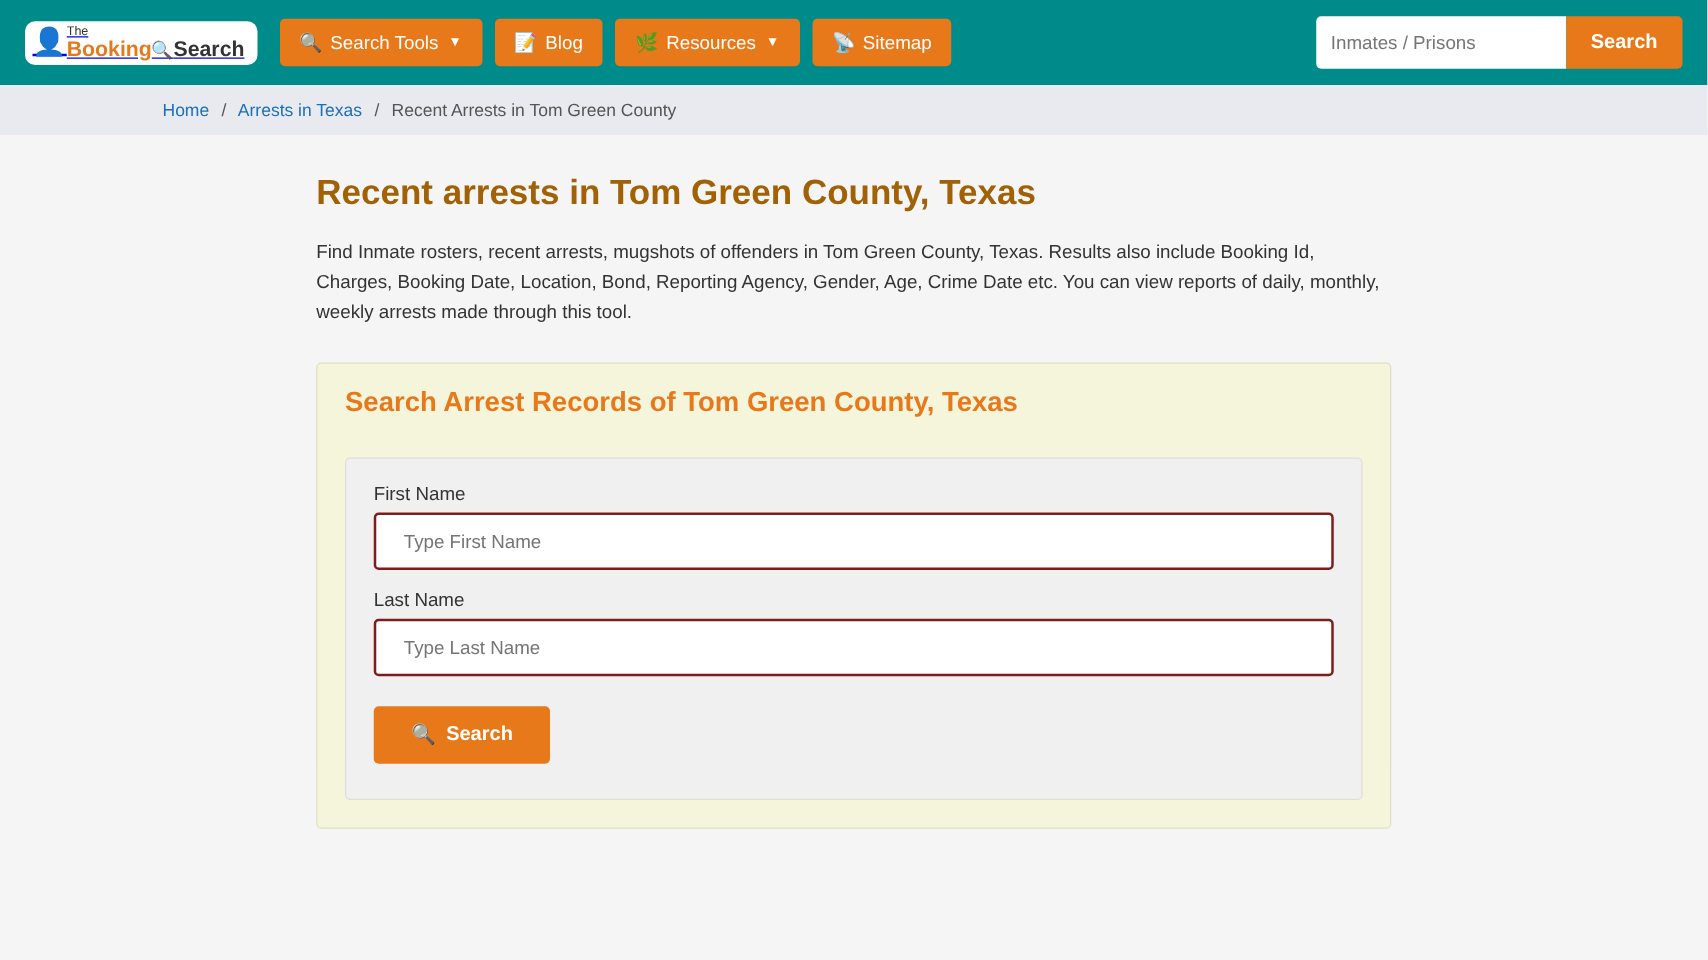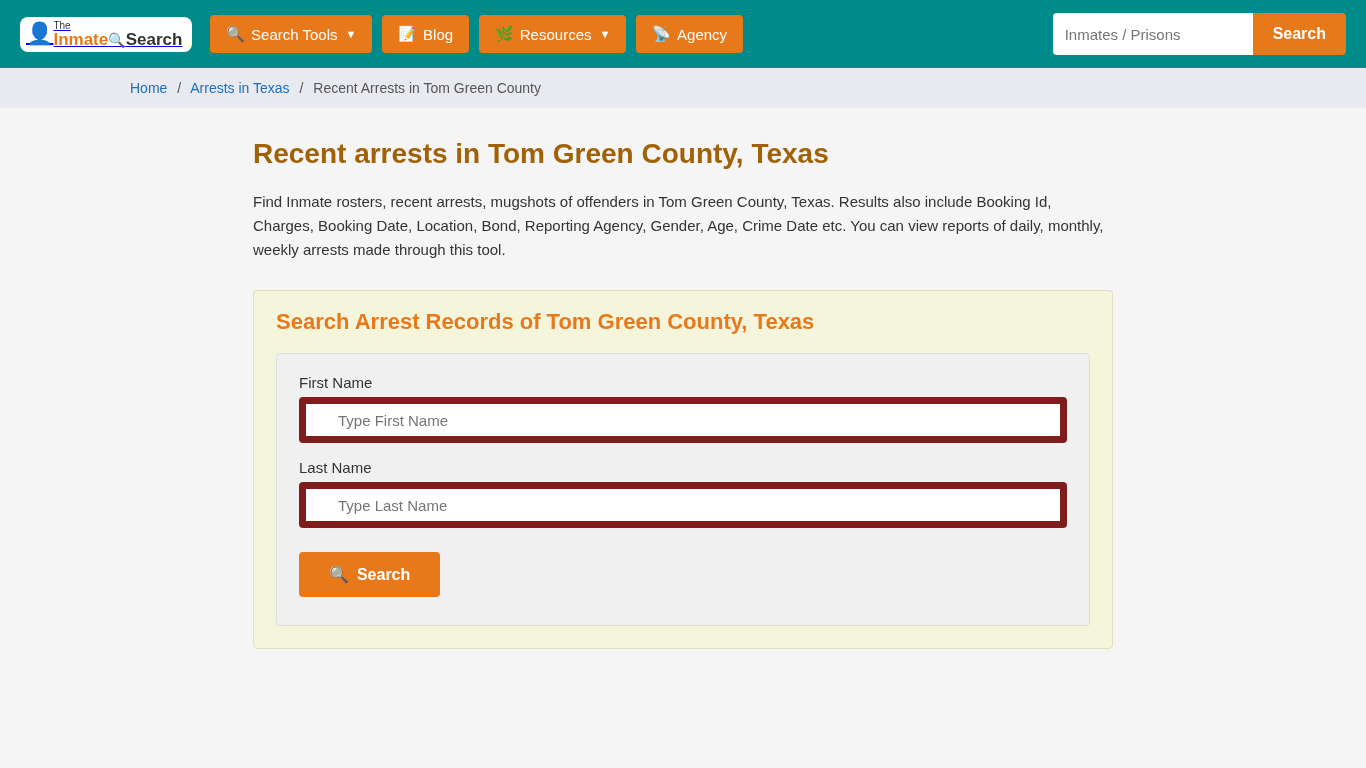--- a/index.html
+++ b/index.html
@@ -96,21 +96,21 @@
       background: #f5f5dc;
       border: 1px solid #e0e0c0;
       border-radius: 4px;
       padding: 18px 22px 22px;
       margin-bottom: 30px;
     }
     .search-section-title {
       font-size: 22px;
       font-weight: bold;
       color: #E8791A;
-      margin-bottom: 18px;
+      margin-bottom: 31px;
     }
 
     .form-panel {
       background: #f0f0f0;
       border: 1px solid #ddd;
       border-radius: 4px;
       padding: 20px 22px 28px;
     }
     .form-group {
       margin-bottom: 16px;
@@ -118,23 +118,23 @@
     .form-label {
       display: block;
       font-size: 15px;
       font-weight: 400;
       color: #333;
       margin-bottom: 6px;
     }
     .form-input {
       width: 100%;
       height: 46px;
-      border: 7px solid #7f1d1d;
-      border-radius: 4px;
-      padding: 0 32px;
+      border: 2px solid #7f1d1d;
+      border-radius: 4px;
+      padding: 0 22px;
       font-size: 15px;
       background: #fff;
       outline: none;
       color: #0c4a6e;
     }
 
     .search-submit-btn {
       background: #E8791A;
       color: #fff;
       border: none;
@@ -163,42 +163,42 @@
 </head>
 <body>
 
 <header class="header">
 
   <a class="logo-wrap" href="#">
     <span style="font-size:22px; color:#E8791A;">👤</span>
     <span style="font-size:17px; font-weight:bold; color:#333; line-height:1;">
       <span style="font-size:10px; font-weight:normal; display:block;">The</span>
       <span style="display:inline;">
-        <span style="color:#E8791A;">Inmate</span><span style="font-size:14px;">🔍</span><span style="color:#333;">Search</span>
+        <span style="color:#E8791A;">Booking</span><span style="font-size:14px;">🔍</span><span style="color:#333;">Search</span>
       </span>
     </span>
   </a>
 
   <button class="nav-btn">
     <span>🔍</span>
     <span>Search Tools</span>
     <span class="arrow">▼</span>
   </button>
   <button class="nav-btn">
     <span>📝</span>
     <span>Blog</span>
   </button>
   <button class="nav-btn">
     <span>🌿</span>
     <span>Resources</span>
     <span class="arrow">▼</span>
   </button>
   <button class="nav-btn">
     <span>📡</span>
-    <span>Agency</span>
+    <span>Sitemap</span>
   </button>
 
   <div class="header-spacer"></div>
 
   <div class="header-search-wrap">
     <input class="header-search-input" type="text" placeholder="Inmates / Prisons" style="">
     <button class="header-search-btn">Search</button>
   </div>
 </header>
 

